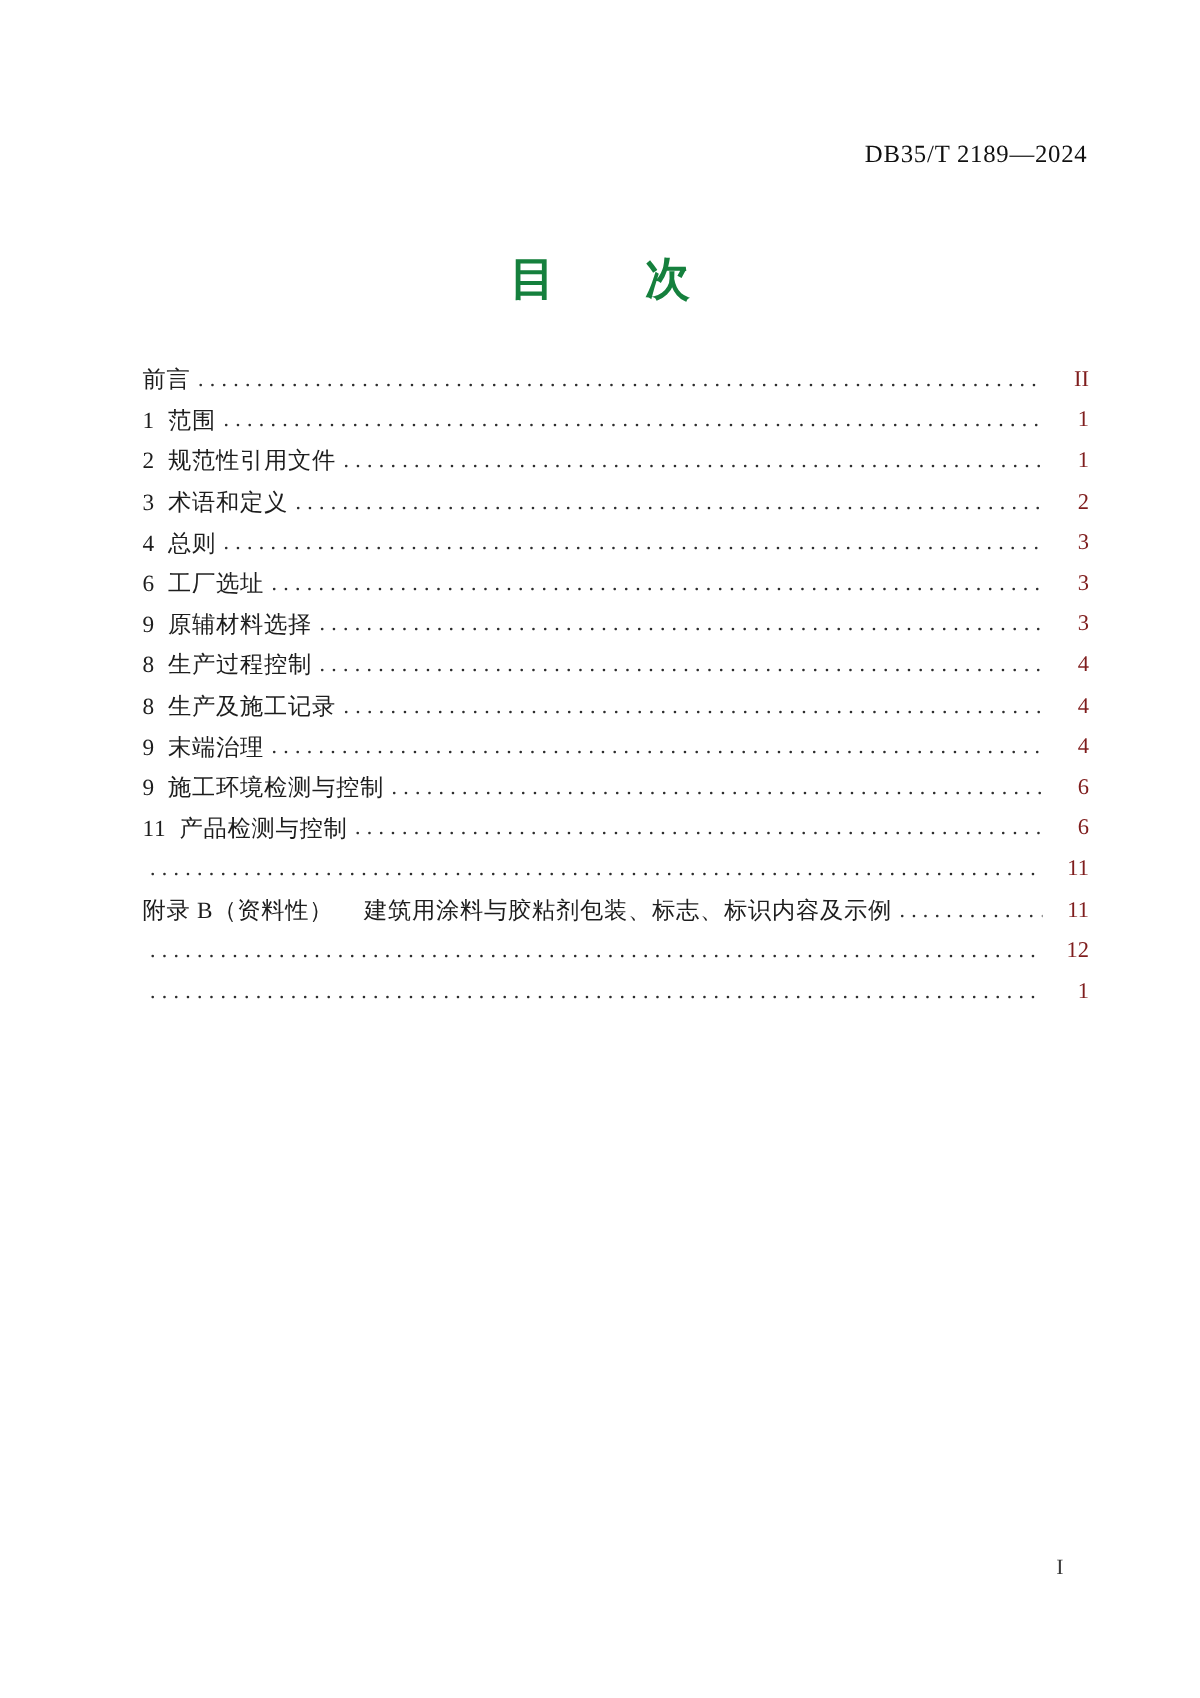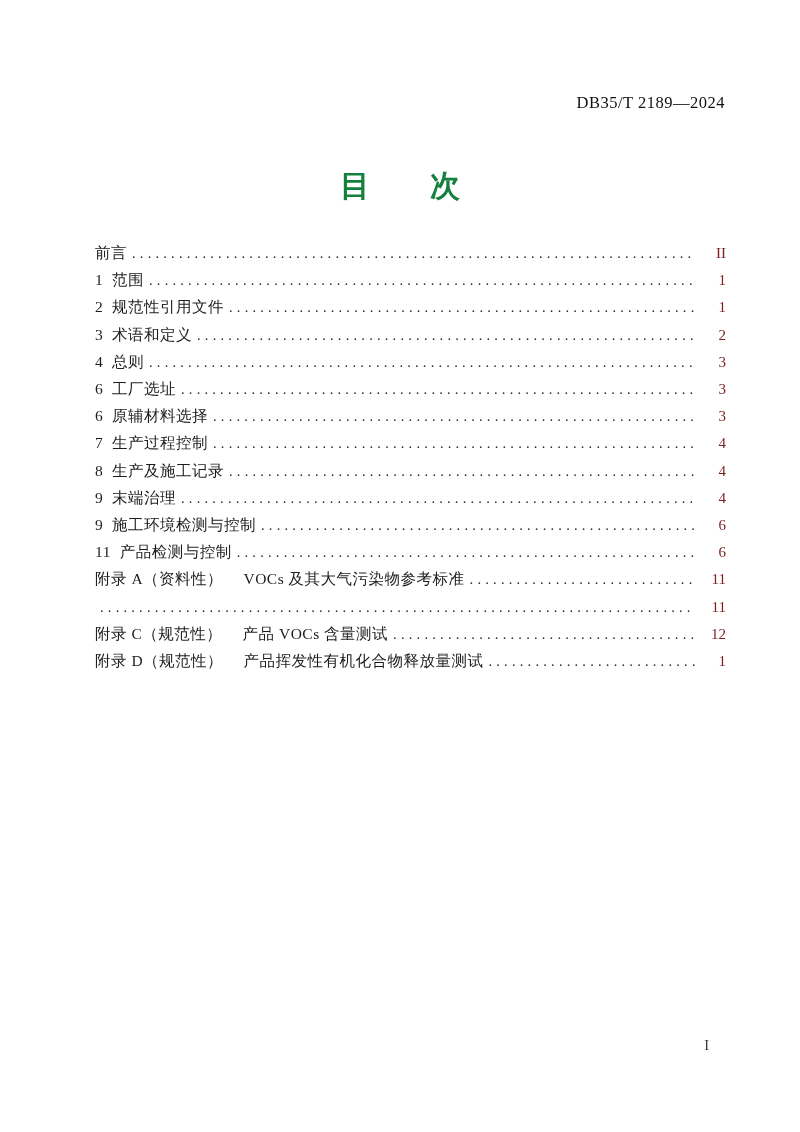--- a/index.html
+++ b/index.html
@@ -116,26 +116,26 @@
         <span class="toc-label">4  总则</span>
         <span class="toc-dots">................................................................................................................................................................................................................................................</span>
         <span class="toc-page">3</span>
       </div>
       <div class="toc-row">
         <span class="toc-label">6  工厂选址</span>
         <span class="toc-dots">................................................................................................................................................................................................................................................</span>
         <span class="toc-page">3</span>
       </div>
       <div class="toc-row">
-        <span class="toc-label">6  原辅材料选择</span>
+        <span class="toc-label">9  原辅材料选择</span>
         <span class="toc-dots">................................................................................................................................................................................................................................................</span>
         <span class="toc-page">3</span>
       </div>
       <div class="toc-row">
-        <span class="toc-label">7  生产过程控制</span>
+        <span class="toc-label">8  生产过程控制</span>
         <span class="toc-dots">................................................................................................................................................................................................................................................</span>
         <span class="toc-page">4</span>
       </div>
       <div class="toc-row">
         <span class="toc-label">8  生产及施工记录</span>
         <span class="toc-dots">................................................................................................................................................................................................................................................</span>
         <span class="toc-page">4</span>
       </div>
       <div class="toc-row">
         <span class="toc-label">9  末端治理</span>
@@ -146,35 +146,33 @@
         <span class="toc-label">9  施工环境检测与控制</span>
         <span class="toc-dots">................................................................................................................................................................................................................................................</span>
         <span class="toc-page">6</span>
       </div>
       <div class="toc-row">
         <span class="toc-label">11  产品检测与控制</span>
         <span class="toc-dots">................................................................................................................................................................................................................................................</span>
         <span class="toc-page">6</span>
       </div>
       <div class="toc-row">
-        <span class="toc-label">附录 A（资料性）　 VOCs 及其大气污染物参考标准</span>
+        <span class="toc-dots">................................................................................................................................................................................................................................................</span>
+        <span class="toc-page">11</span>
+      </div>
+      <div class="toc-row">
+        <span class="toc-label">附录 B（资料性）　 建筑用涂料与胶粘剂包装、标志、标识内容及示例</span>
         <span class="toc-dots">................................................................................................................................................................................................................................................</span>
         <span class="toc-page">11</span>
       </div>
       <div class="toc-row">
         <span class="toc-dots">................................................................................................................................................................................................................................................</span>
-        <span class="toc-page">11</span>
-      </div>
-      <div class="toc-row">
-        <span class="toc-label">附录 C（规范性）　 产品 VOCs 含量测试</span>
-        <span class="toc-dots">................................................................................................................................................................................................................................................</span>
         <span class="toc-page">12</span>
       </div>
       <div class="toc-row">
-        <span class="toc-label">附录 D（规范性）　 产品挥发性有机化合物释放量测试</span>
         <span class="toc-dots">................................................................................................................................................................................................................................................</span>
         <span class="toc-page">1</span>
       </div>
     </div>
 
   <div class="doc-footer">I</div>
 
 </div>
 
 </body></html>

